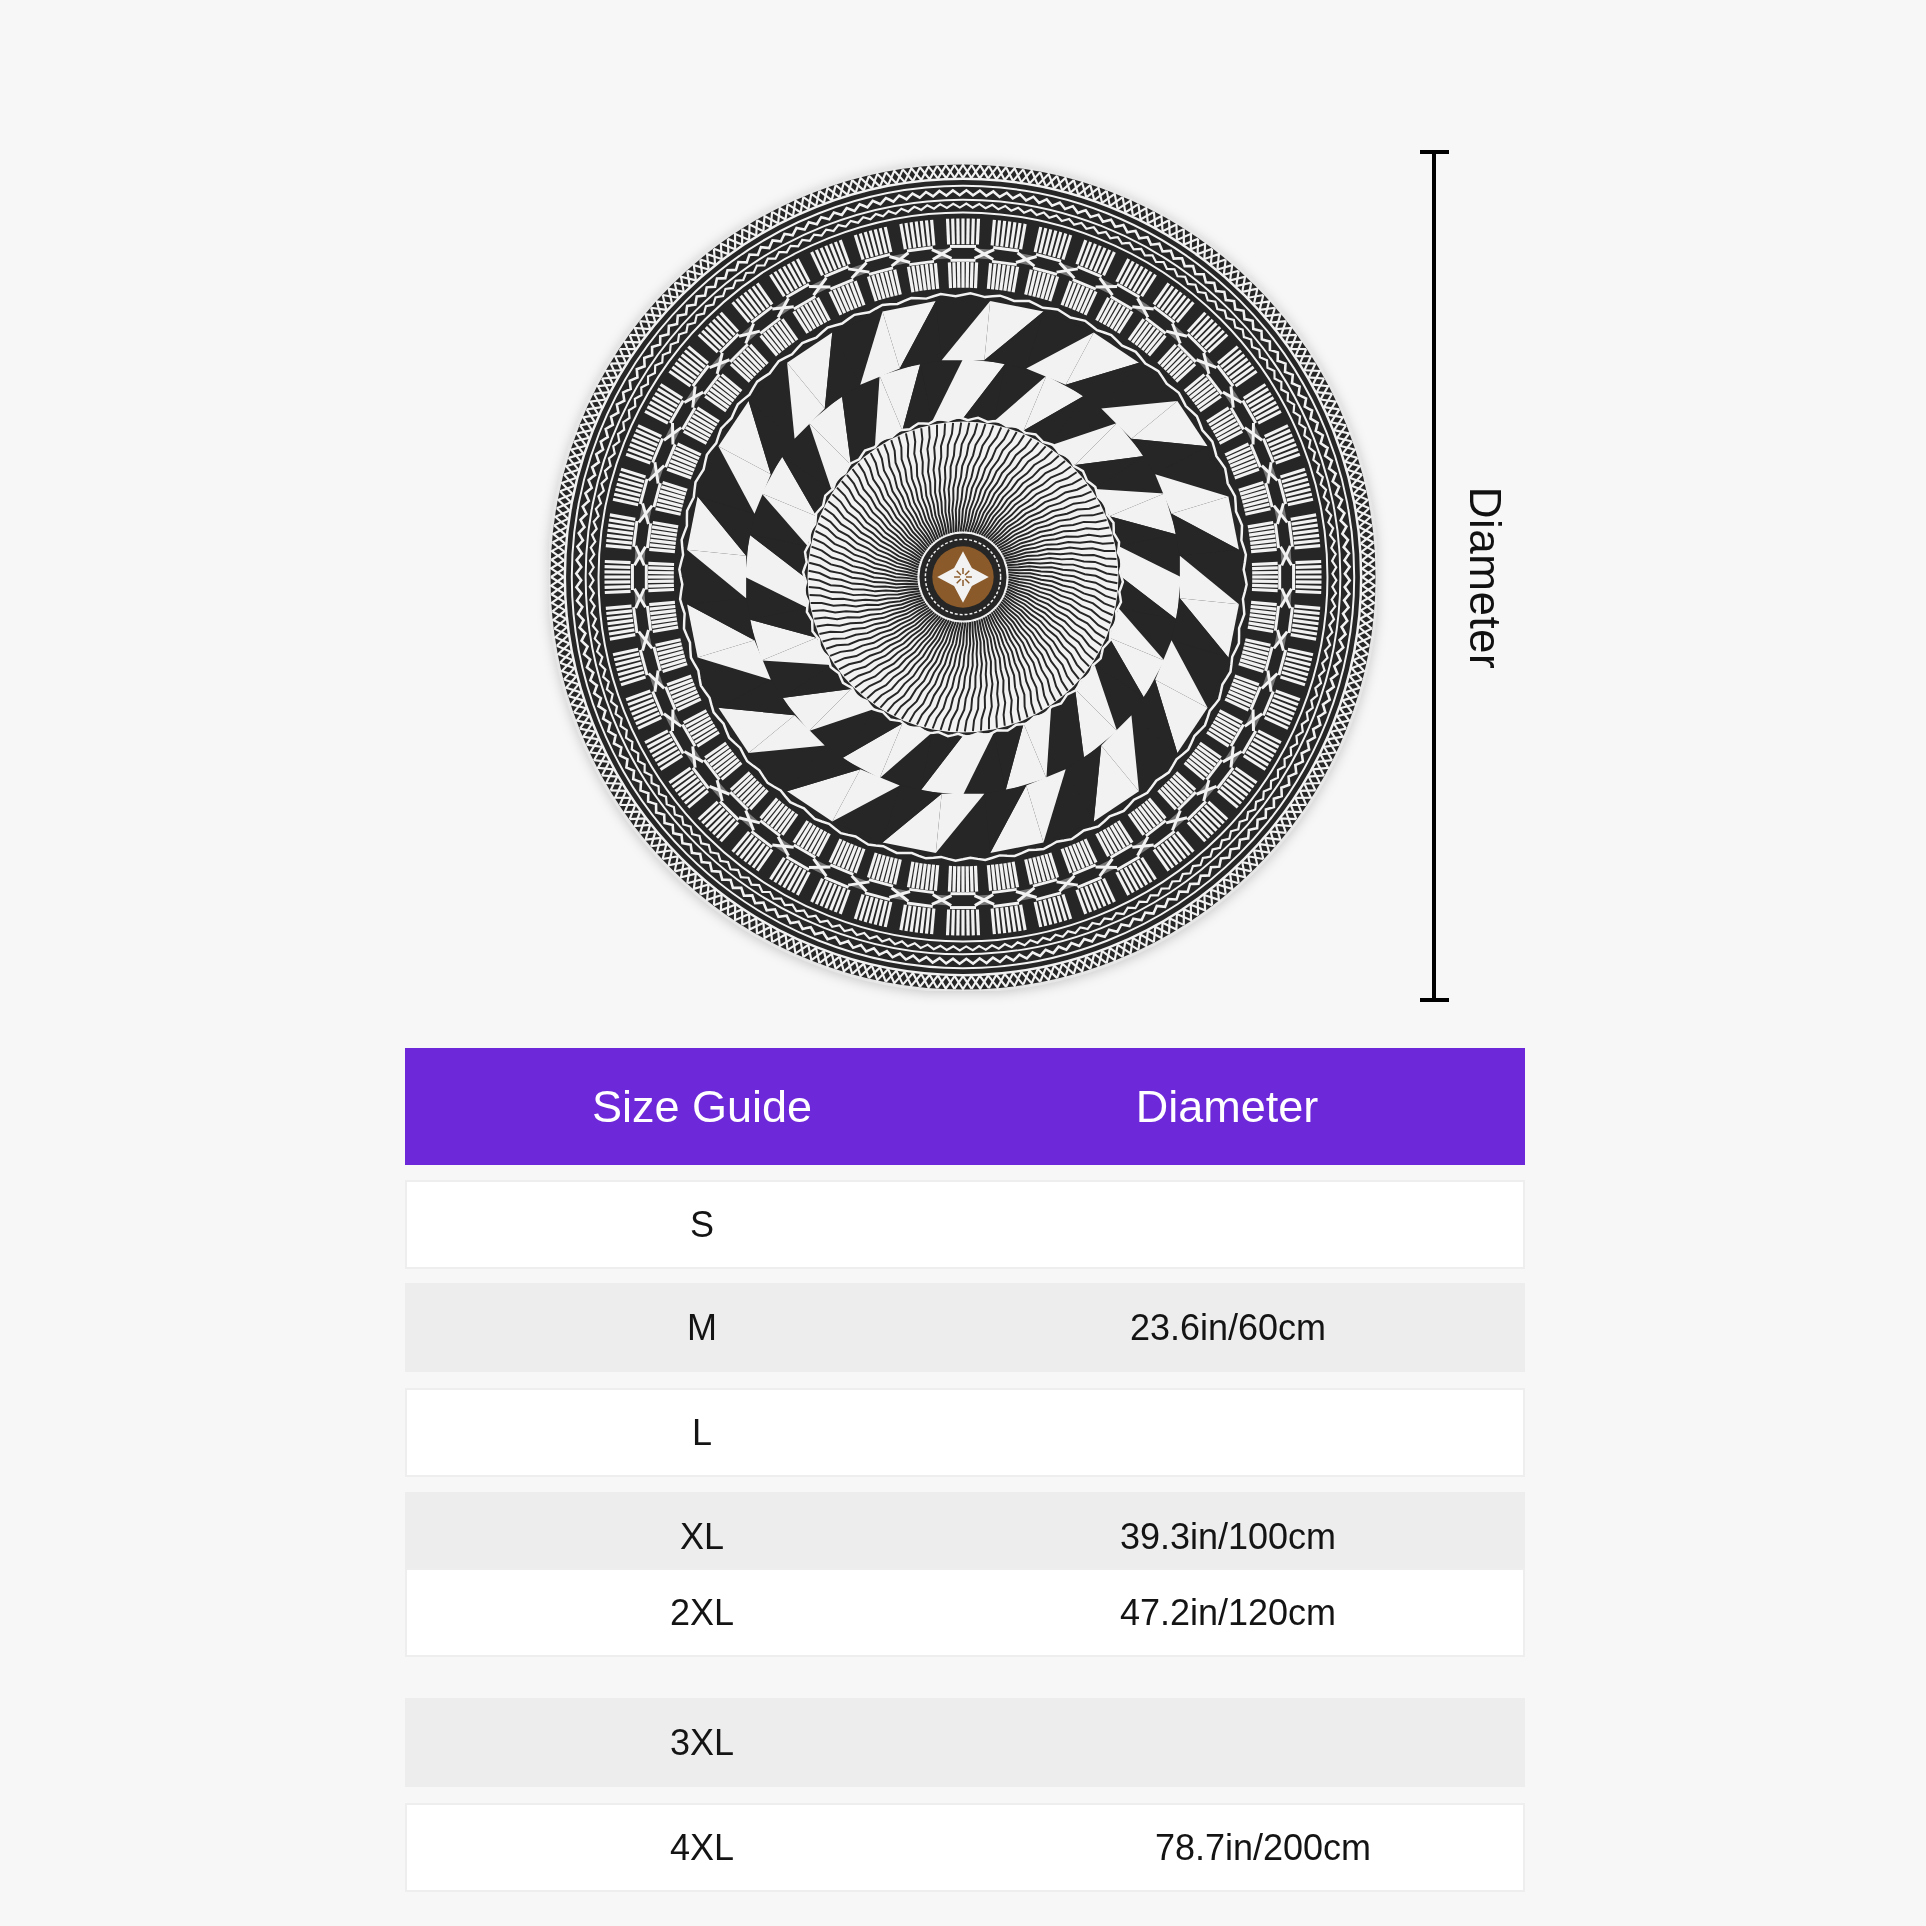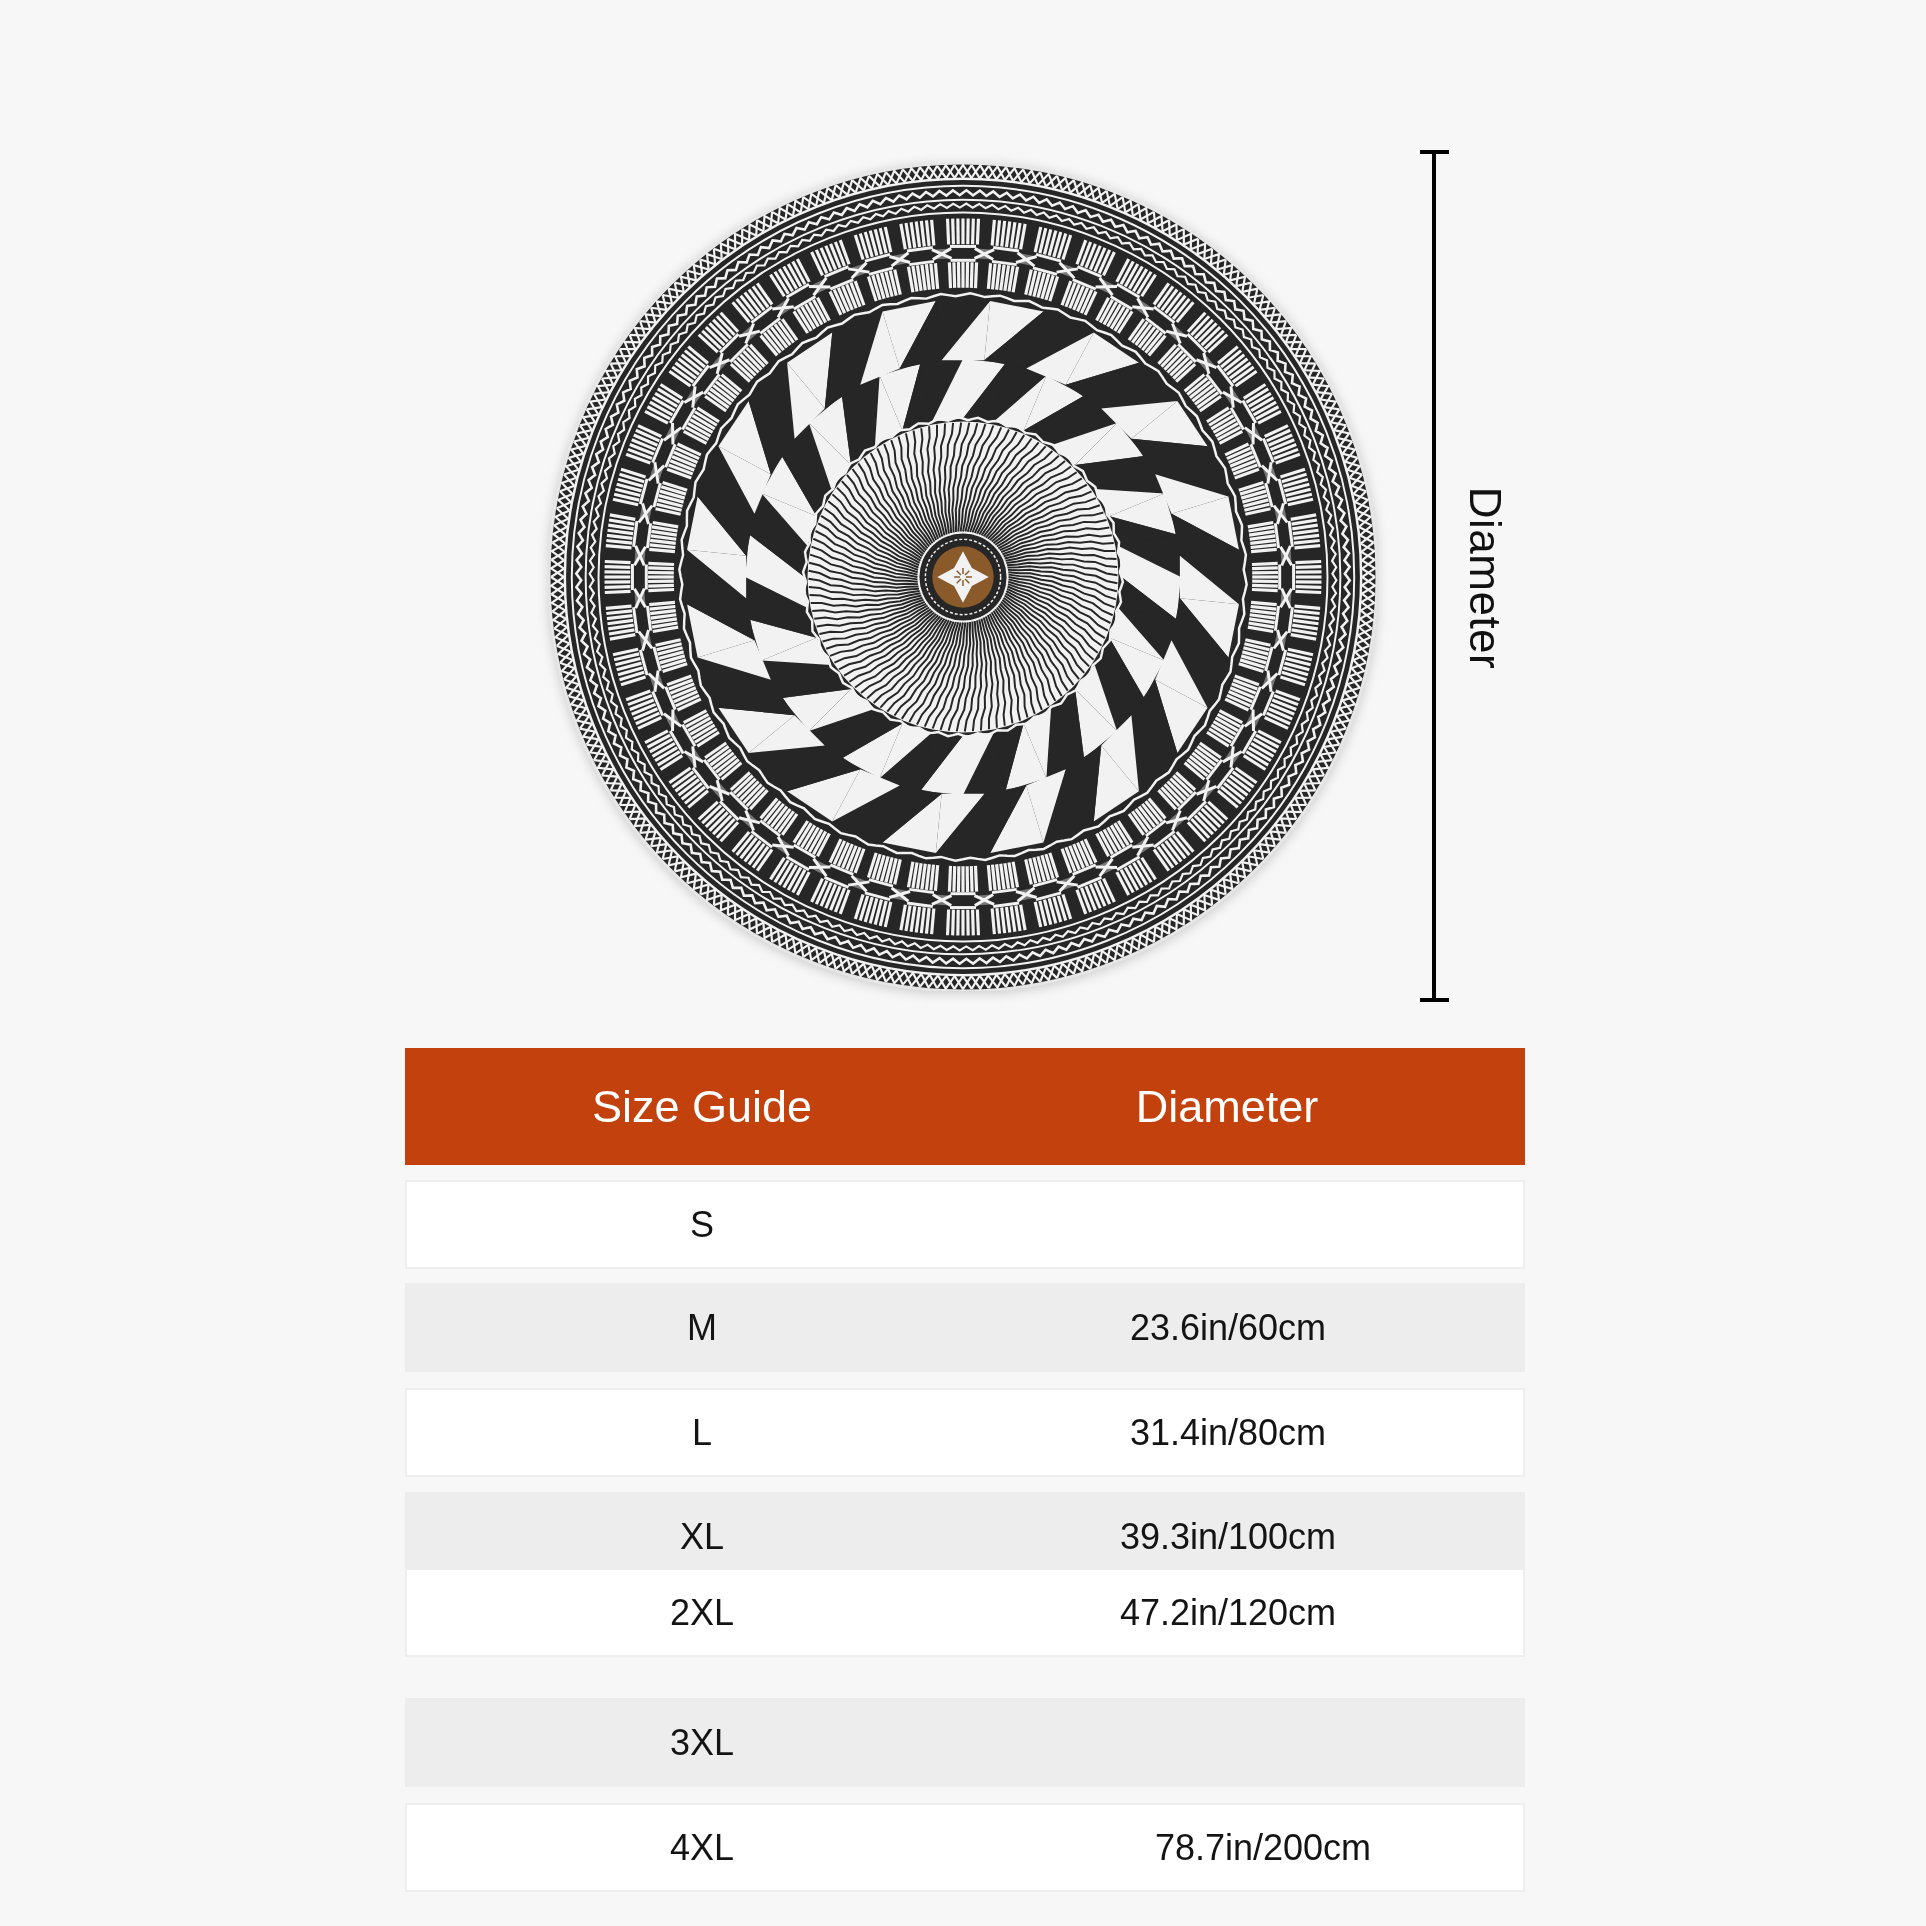--- a/index.html
+++ b/index.html
@@ -22,21 +22,21 @@
     }
     .dim-cap.top { top: 150px; }
     .dim-cap.bottom { top: 998px; }
     .dim-label {
       position: absolute; left: 1485px; top: 578px;
       transform: translate(-50%, -50%) rotate(90deg);
       font-size: 44px; color: #111; white-space: nowrap; letter-spacing: 0.5px;
     }
     .table { position: absolute; left: 405px; top: 1048px; width: 1120px; }
     .thead {
-      position: absolute; left: 0; top: 0; width: 1120px; height: 117px; background: #c2410c;
+      position: absolute; left: 0; top: 0; width: 1120px; height: 117px; background: #6d28d9;
     }
     .th {
       position: absolute; top: 0; height: 117px; line-height: 117px;
       color: #fff; font-size: 45px; font-weight: 500; transform: translateX(-50%);
       white-space: nowrap;
     }
     .row {
       position: absolute; left: 0; width: 1116px; height: 85px;
       border: 2px solid #eeeeee; background: #ffffff;
     }
@@ -1597,21 +1597,20 @@
 
   <div class="row" style="top:132px">
     <div class="cell" style="left:295px">S</div>
   </div>
   <div class="row alt" style="top:235px">
     <div class="cell" style="left:295px">M</div>
     <div class="cell" style="left:821px">23.6in/60cm</div>
   </div>
   <div class="row" style="top:340px">
     <div class="cell" style="left:295px">L</div>
-    <div class="cell" style="left:821px">31.4in/80cm</div>
   </div>
   <div class="row alt" style="top:444px">
     <div class="cell" style="left:295px">XL</div>
     <div class="cell" style="left:821px">39.3in/100cm</div>
   </div>
   <div class="row" style="top:520px">
     <div class="cell" style="left:295px">2XL</div>
     <div class="cell" style="left:821px">47.2in/120cm</div>
   </div>
   <div class="row alt" style="top:650px">

